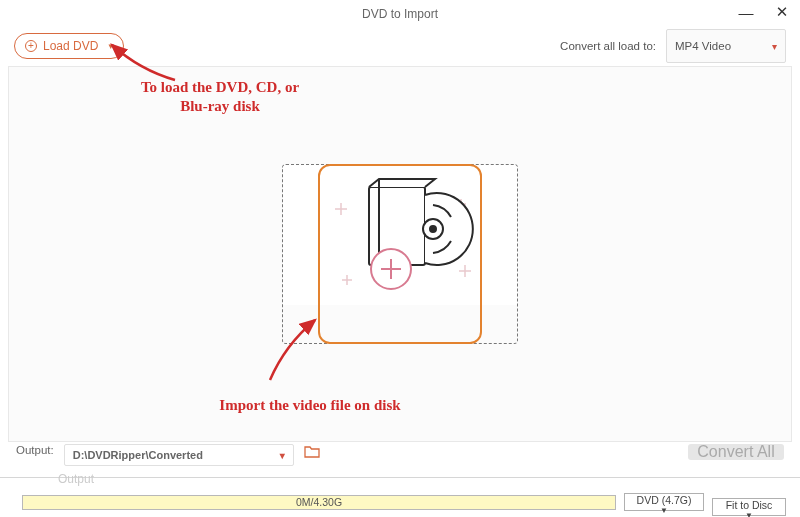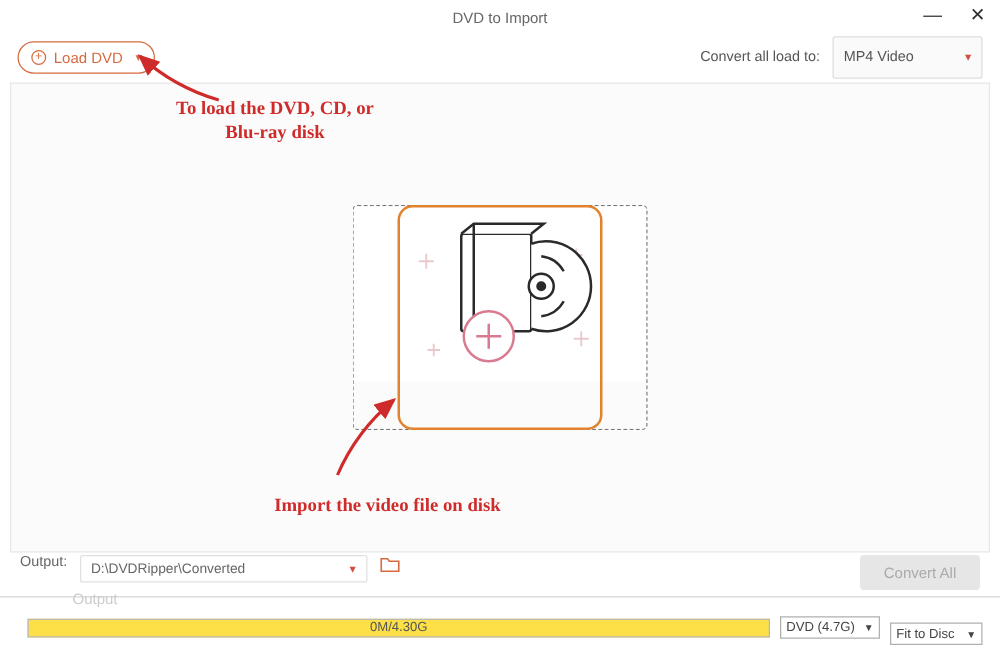--- a/index.html
+++ b/index.html
@@ -99,66 +99,66 @@
     position:absolute; left:8px; right:8px; bottom:40px; height:34px;
     display:flex; align-items:flex-start; gap:10px;
     padding:1px 8px;
     background:#fff;
   }
   .bottom-output .lbl { font-size:11.5px; color:#666; }
   .out-path {
     flex:0 0 230px; height:22px;
     border:1px solid #e0e0e0; border-radius:2px;
     display:flex; align-items:center; justify-content:space-between;
-    padding:0 8px; font-size:11px; color:#666; background:#fff;
+    padding:0 8px; font-size:11px; color:#666; background:#fff;font-weight:bold;
   }
   .out-path .caret{ color:#d05040; font-size:10px; }
   .folder-ico { color:#d86a3f; font-size:14px; cursor:pointer; }
   .spacer { flex:1 1 auto; }
   .merge { display:flex; align-items:center; gap:8px; font-size:11.5px; }
   .toggle {
     width:30px; height:14px; background:#ddd; border-radius:8px; position:relative; cursor:pointer;
   }
   .toggle::after{
     content:""; position:absolute; left:1px; top:1px; width:12px; height:12px;
     background:#fff; border-radius:50%; box-shadow:0 0 2px rgba(0,0,0,.3);
   }
   .convert-all {
-    width:96px; height:28px; background:#e6e6e6; color:#aaa;
+    width:96px; height:16px; background:#e6e6e6; color:#aaa;
     border-radius:3px; display:flex; align-items:center; justify-content:center;
-    font-size:12px;
+    font-size:16px;
   }
 
   
   .secondary {
     position:absolute; left:0; right:0; bottom:0; height:40px;
     border-top:1px solid #d6d6d6;
     background:#fff;
   }
   .enhance {
     position:absolute; left:58px; top:-6px;
     color:#ccc; font-size:12px;
   }
   .progress-row{
     position:absolute; left:22px; right:14px; top:14px; height:20px;
     display:flex; align-items:center; gap:8px;
   }
   .progress {
     flex:1 1 auto; height:15px;
-    border:1px solid #b8b8b8; background:#fde047;
+    border:1px solid #b8b8b8; background:#fef9c3;
     position:relative;
   }
   .progress .txt {
     position:absolute; left:50%; top:50%; transform:translate(-50%,-50%);
     font-size:10.5px; color:#555;
   }
   .mini-select {
     height:18px; border:1px solid #b0b0b0; background:#fff;
     display:flex; align-items:center; justify-content:space-between;
-    padding:0 4px; font-size:10.5px; color:#444; cursor:pointer;
+    padding:0 4px; font-size:10.5px; color:#444; cursor:pointer;flex-direction:column;
   }
   .mini-select.dvd { width:80px; }
   .mini-select.fit { width:74px;margin-top:10px; }
   .mini-select .caret { font-size:8px; }
 
   
   .anno {
     position:absolute; color:#cf2b2b;
     font-family: "Comic Sans MS", "Segoe Script", cursive;
     font-size:15px; font-weight:700;

